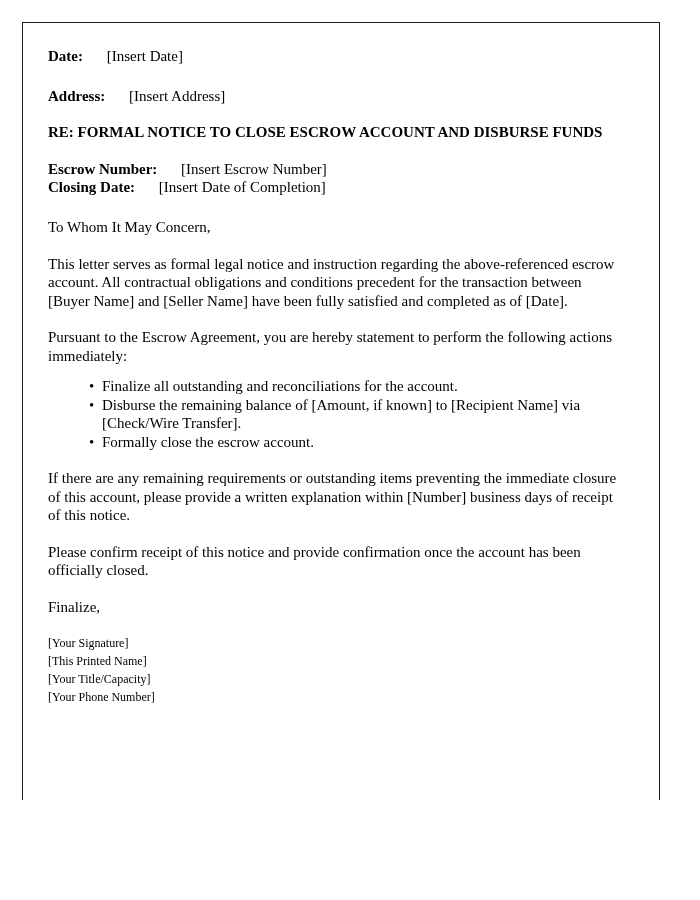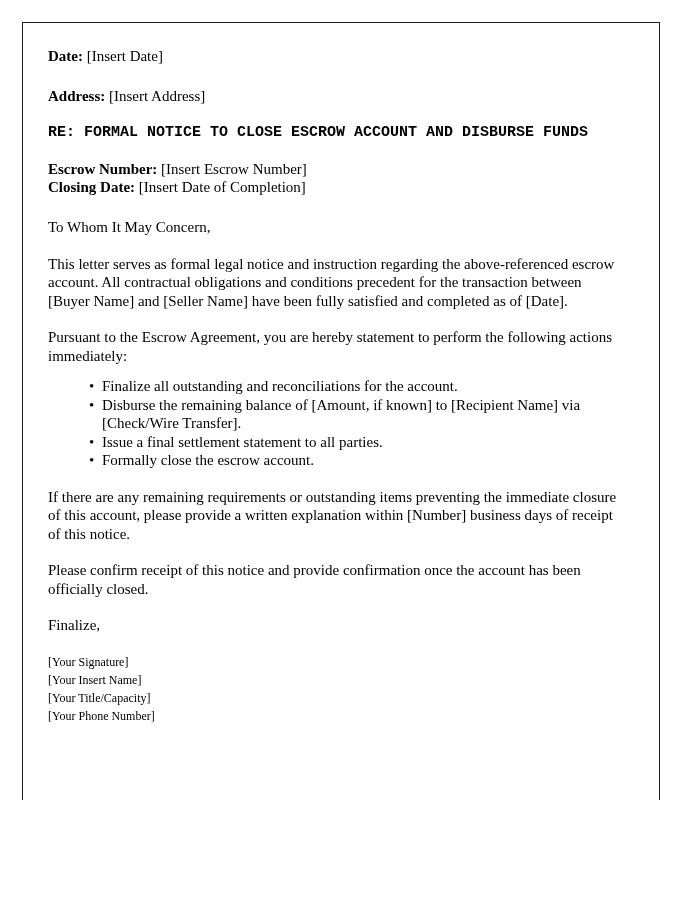--- a/index.html
+++ b/index.html
@@ -36,31 +36,31 @@
   .line {
     font-size: 15px;
     line-height: 18px;
     white-space: nowrap;
   }
   .lbl {
     font-weight: bold;
   }
   .val {
     font-weight: normal;
+    margin-left: 20px;
   }
   .gap-lg { height: 22px; }
   .gap-md { height: 18px; }
   .gap-sm { height: 12px; }
   .subject {
     font-size: 15px;
     font-weight: bold;
     line-height: 19px;
     margin: 0;
     width: 560px;
-    font-family: Liberation Mono, monospace;
   }
   p.body-par {
     font-size: 15px;
     line-height: 18.5px;
     margin: 0;
     text-align: left;
     width: 573px;
   }
   ul.actions {
     margin: 0;
@@ -132,37 +132,36 @@
 
     <div class="gap-md"></div>
 
     <p class="body-par">Pursuant to the Escrow Agreement, you are hereby statement to perform the following actions immediately:</p>
 
     <div class="gap-sm"></div>
 
     <ul class="actions">
       <li>Finalize all outstanding and reconciliations for the account.</li>
       <li>Disburse the remaining balance of [Amount, if known] to [Recipient Name] via [Check/Wire Transfer].</li>
-      <li>Issue a final settlement statement to all parties.</li>
       <li>Formally close the escrow account.</li>
     </ul>
 
     <div class="gap-md"></div>
 
     <p class="body-par">If there are any remaining requirements or outstanding items preventing the immediate closure of this account, please provide a written explanation within [Number] business days of receipt of this notice.</p>
 
     <div class="gap-md"></div>
 
     <p class="body-par">Please confirm receipt of this notice and provide confirmation once the account has been officially closed.</p>
 
     <div class="gap-md"></div>
 
     <p class="body-par">Finalize,</p>
 
     <div class="gap-md"></div>
 
     <div class="sig-line">[Your Signature]</div>
-    <div class="sig-line">[Your Insert Name]</div>
+    <div class="sig-line">[This Printed Name]</div>
     <div class="sig-line">[Your Title/Capacity]</div>
     <div class="sig-line">[Your Phone Number]</div>
 
   </div>
 </div>
 
 </body></html>

